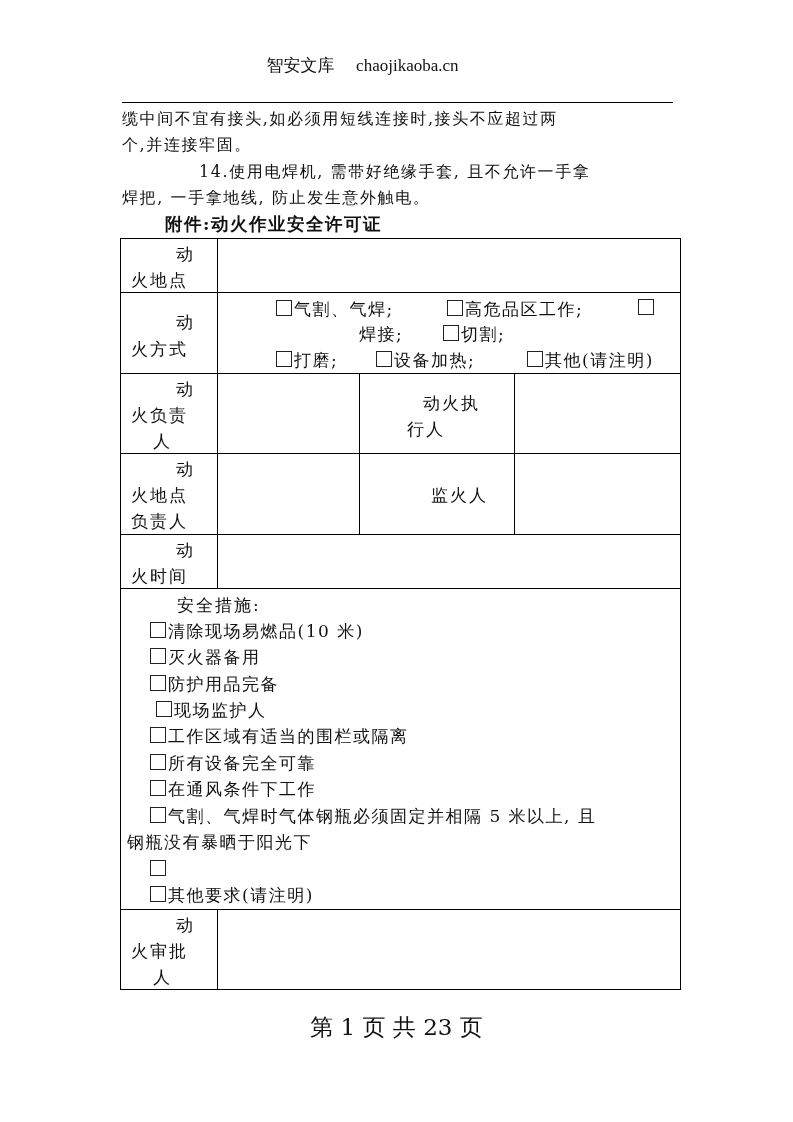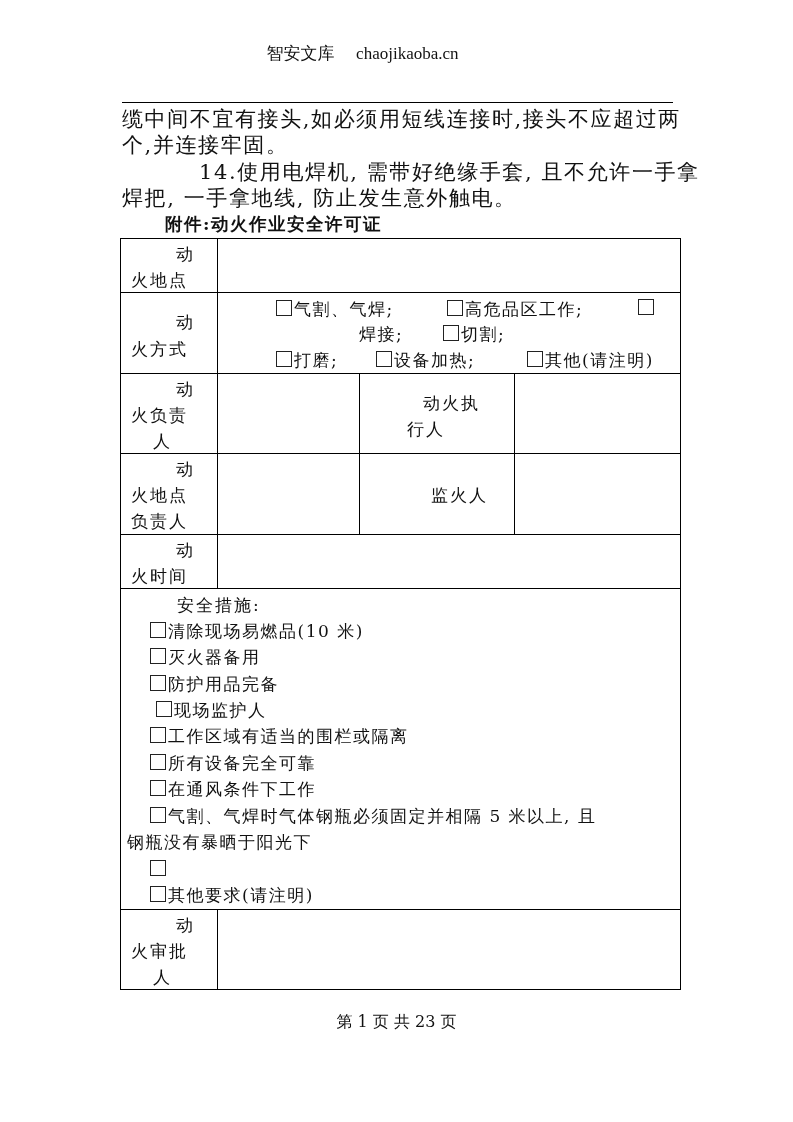--- a/index.html
+++ b/index.html
@@ -1,29 +1,29 @@
 <!DOCTYPE html>
 <html><head>
   <meta charset="utf-8">
   <style>
     html, body { margin:0; padding:0; background:#ffffff; }
     body { width:793px; height:1122px; position:relative; overflow:hidden;
       font-family:"DejaVu Serif","Liberation Serif",serif; color:#111; }
     .abs { position:absolute; }
-    .header { left:0; width:725px; top:42px; text-align:center; font-size:17px; white-space:pre; }
+    .header { left:0; width:725px; top:54px; text-align:center; font-size:17px; white-space:pre; }
     .rule { left:122px; top:102px; width:551px; height:0; border-top:1px solid #000; }
-    .para { left:122px; width:560px; font-size:21px; line-height:26px; letter-spacing:1.6px; white-space:nowrap; }
+    .para { left:122px; width:560px; font-size:16px; line-height:26px; letter-spacing:1.6px; white-space:nowrap; }
     .caption { left:165px; top:212px; font-size:17.5px; letter-spacing:1.5px; font-weight:bold; white-space:nowrap; }
     .hl { position:absolute; height:0; border-top:1px solid #000; }
     .vl { position:absolute; width:0; border-left:1px solid #000; }
     .cell-label { position:absolute; font-size:17px; line-height:26px; letter-spacing:2px; white-space:nowrap; }
     .cb { display:inline-block; width:14px; height:14px; border:1px solid #222; vertical-align:-1px; margin-right:2px; background:#fff; }
     .opt { position:absolute; font-size:17px; letter-spacing:1.5px; white-space:nowrap; }
     .measure { position:absolute; left:150px; font-size:17px; letter-spacing:1.5px; white-space:nowrap; line-height:26px; }
-    .footer { left:0; width:793px; top:1012px; text-align:center; font-size:16px; white-space:pre; }
+    .footer { left:0; width:793px; top:1012px; text-align:center; font-size:23px; white-space:pre; }
   </style>
 </head>
 <body>
 
 <div class="abs header"><span>智安文库</span>    <span style="font-family:'Liberation Serif',serif;">chaojikaoba.cn</span></div>
 <div class="abs rule"></div>
 
 <div class="abs para" style="top:106px;">缆中间不宜有接头,如必须用短线连接时,接头不应超过两</div>
 <div class="abs para" style="top:132px;">个,并连接牢固。</div>
 <div class="abs para" style="top:159px; left:172px;margin-left:27px;">14.使用电焊机, 需带好绝缘手套, 且不允许一手拿</div>

